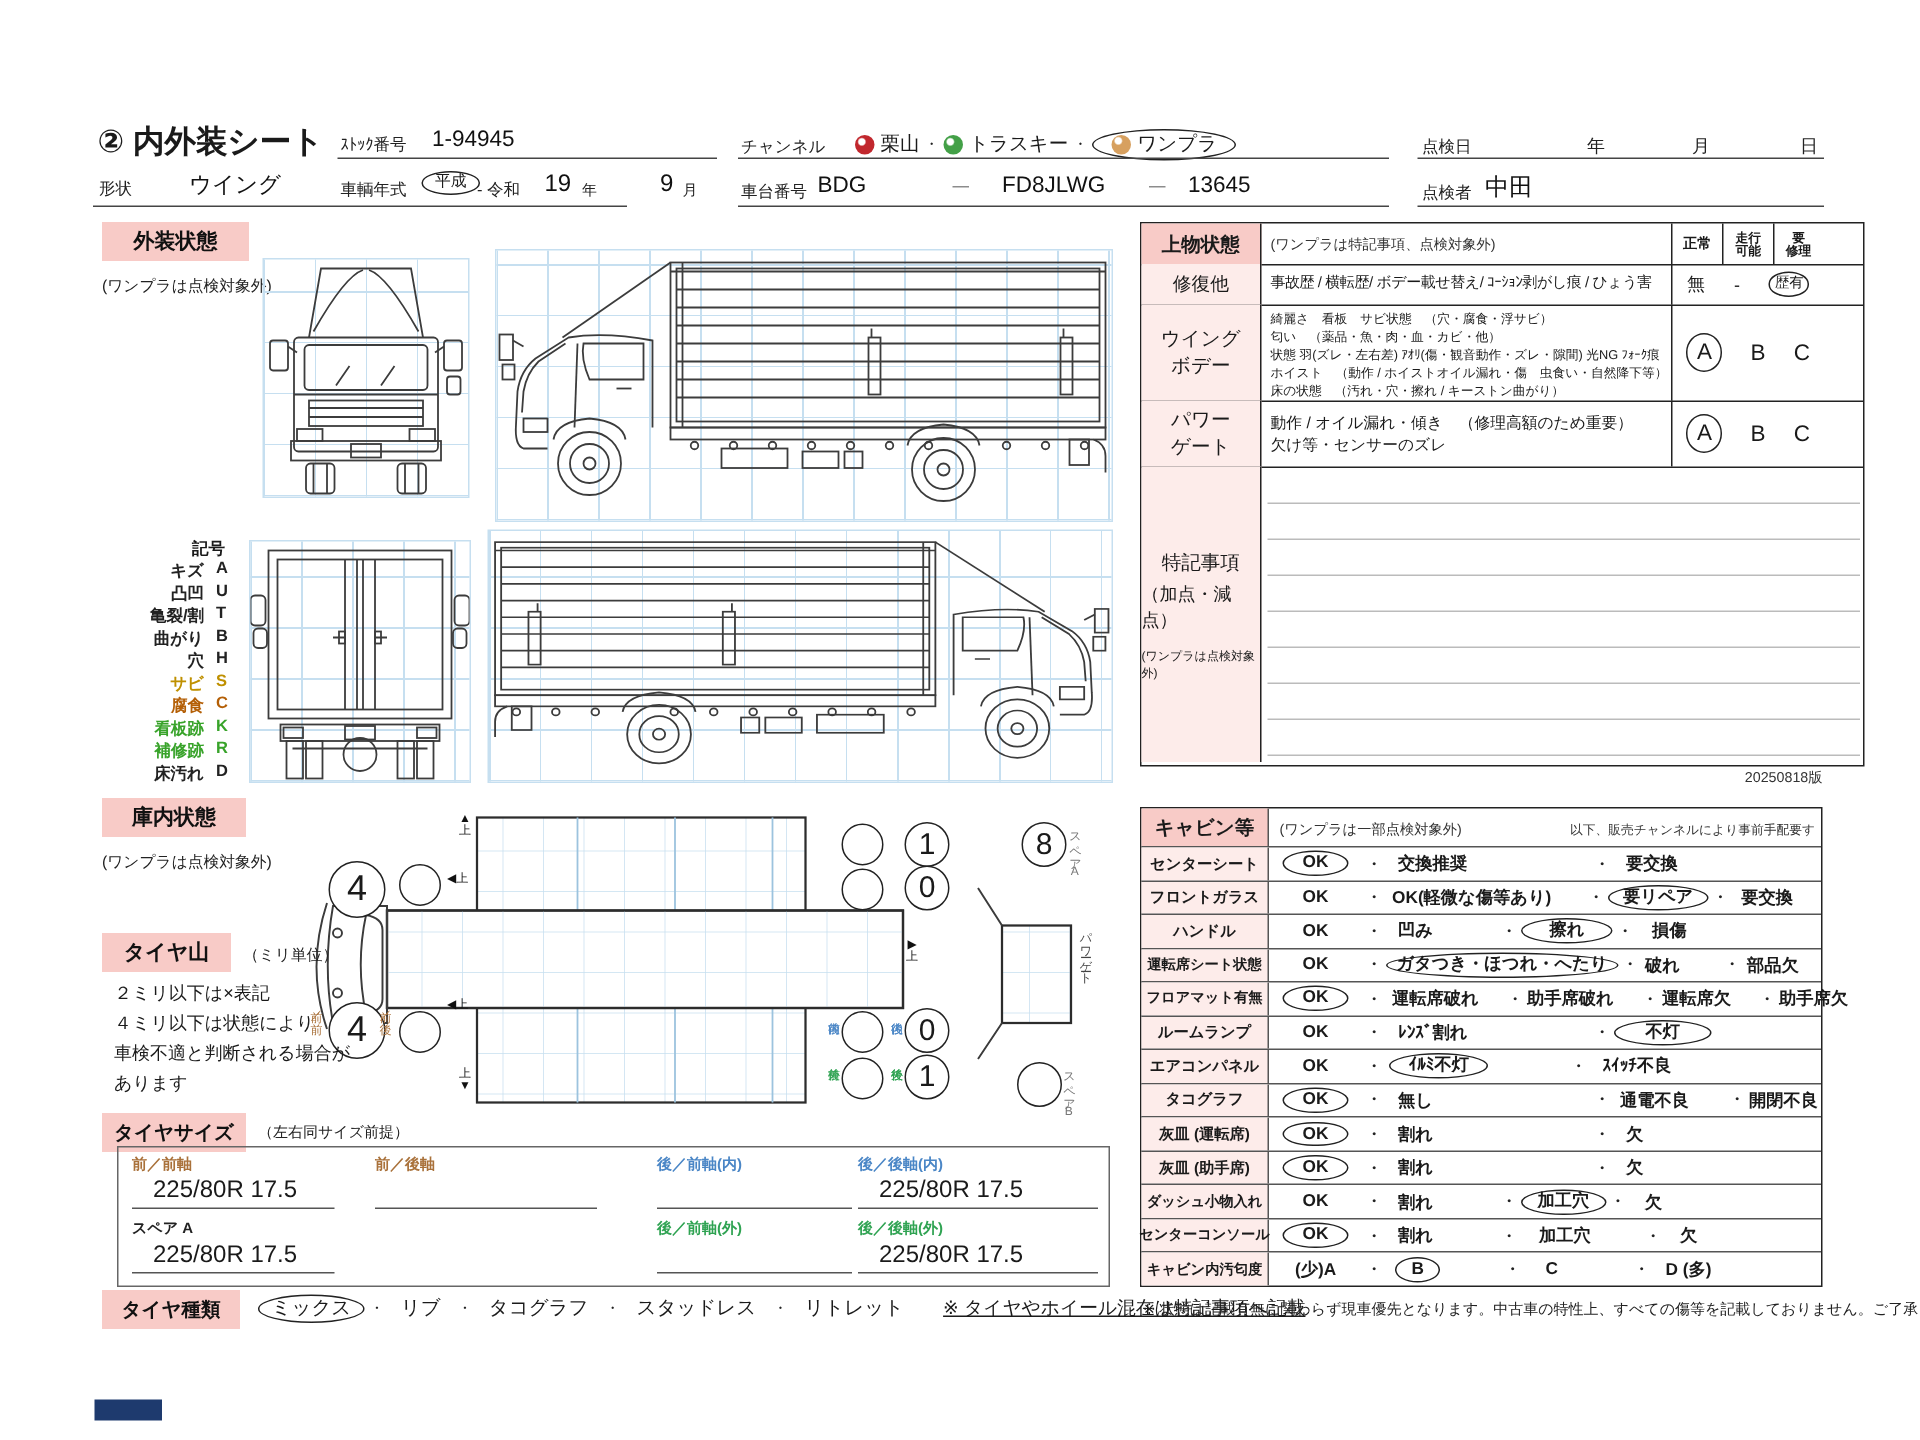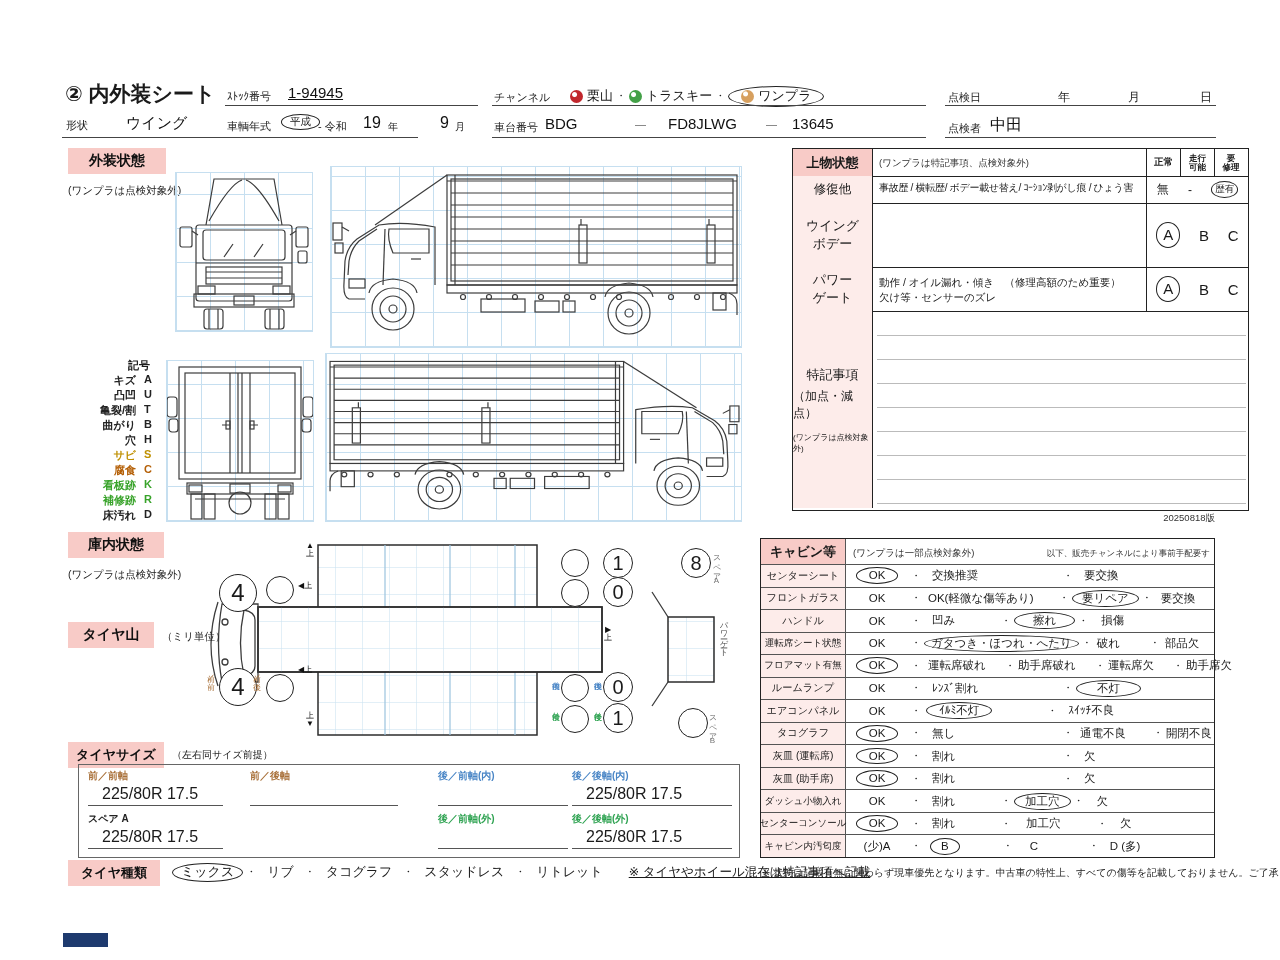--- a/index.html
+++ b/index.html
@@ -18,29 +18,29 @@
     background-image:repeating-linear-gradient(0deg,#c6dff0 0 1px,transparent 1px 34px),
                      repeating-linear-gradient(90deg,#c6dff0 0 1px,transparent 1px 34px);}
   .grid svg{position:absolute;left:0;top:0;}
   .vtext{position:absolute;writing-mode:vertical-rl;text-orientation:upright;
          font-size:8px;line-height:9px;white-space:nowrap;}
   .vtext-m{position:absolute;writing-mode:vertical-rl;font-size:8px;line-height:9px;white-space:nowrap;color:#444;}
   .tcirc{position:absolute;border:1.5px solid #222;border-radius:50%;background:#fff;
          display:flex;align-items:center;justify-content:center;font-weight:500;}
   .mark{position:absolute;font-size:8px;color:#111;line-height:8px;text-align:center;}
   
-  .btable{position:absolute;left:792px;top:148px;width:455px;height:361px;border:1.6px solid #222;}
+  .btable{position:absolute;left:760px;top:148px;width:455px;height:361px;border:1.6px solid #222;padding-left:26px;}
   .btable .cell{position:absolute;box-sizing:border-box;}
   .plabel{background:#fdecea;display:flex;align-items:center;justify-content:center;
           flex-direction:column;border-right:1px solid #222;}
   .hline{position:absolute;left:0;right:0;border-bottom:1px solid #222;}
   .hair{position:absolute;border-bottom:1px solid #bbb;}
   
   .ctable{position:absolute;left:760px;top:538px;width:455px;height:320px;border:1.6px solid #222;box-sizing:border-box;}
-  .crows{position:absolute;top:25px;left:0;right:0;bottom:0;display:flex;flex-direction:column;}
+  .crows{position:absolute;top:25px;left:0;right:0;bottom:0;display:flex;flex-direction:column;font-weight:bold;}
   .crow{flex:1;display:flex;border-top:1px solid #555;min-height:0;}
   .clab{width:84px;background:#fdecea;border-right:1px solid #555;display:flex;
         align-items:center;justify-content:center;font-size:10.2px;white-space:nowrap;flex:none;}
   .copts{flex:1;display:flex;align-items:center;font-size:11.5px;white-space:nowrap;}
   .cA{width:62px;display:flex;justify-content:center;flex:none;}
   .dot{width:16px;text-align:center;font-size:10px;color:#222;flex:none;}
   .oc{flex:none;}
   .legrow{position:absolute;font-size:11px;font-weight:bold;white-space:nowrap;}
   .tsf-label{font-size:10px;font-weight:bold;white-space:nowrap;}
   .tsf-val{font-size:16px;margin-top:2px;padding-left:14px;white-space:nowrap;height:20px;}
@@ -53,21 +53,21 @@
 
 <div class="sheet">
 
   <div class="abs" style="left:65px;top:80px;font-size:21px;font-weight:bold;">② 内外装シート</div>
 
   <div class="lab" style="left:66px;top:118px;">形状</div>
   <div class="val" style="left:126px;top:114px;">ウイング</div>
   <div class="uline" style="left:62px;top:137px;width:356px;"></div>
 
   <div class="lab" style="left:227px;top:89px;">ｽﾄｯｸ番号</div>
-  <div class="val" style="left:288px;top:84px;text-decoration:underline;">1-94945</div>
+  <div class="val" style="left:288px;top:84px;">1-94945</div>
   <div class="uline" style="left:225px;top:105px;width:253px;"></div>
 
   <div class="lab" style="left:227px;top:119px;">車輌年式</div>
   <span class="abs circ circled" style="left:281px;top:114px;font-size:10.5px;">平成</span>
   <div class="lab" style="left:318px;top:119px;text-align:center;">- 令和</div>
   <div class="val" style="left:363px;top:114px;font-size:16px;">19</div>
   <div class="lab" style="left:388px;top:120px;font-size:10px;">年</div>
   <div class="val" style="left:440px;top:114px;font-size:16px;">9</div>
   <div class="lab" style="left:455px;top:120px;font-size:10px;">月</div>
 
@@ -327,20 +327,26 @@
     <div>上</div>
     <div>▼</div>
   </div>
   <div class="mark" style="left:604px;top:626px;">
     <div>▶</div>
     <div>上</div>
   </div>
 
   <div class="badge" style="left:68px;top:622px;width:86px;">タイヤ山</div>
   <div class="note" style="left:162px;top:630px;">（ミリ単位）</div>
+  <div class="abs" style="left:76px;top:652px;font-size:12px;line-height:20px;">
+    <div>２ミリ以下は×表記</div>
+    <div>４ミリ以下は状態により</div>
+    <div>車検不適と判断される場合が</div>
+    <div>あります</div>
+  </div>
 
   <div class="badge" style="left:68px;top:742px;width:96px;font-size:13px;">タイヤサイズ</div>
   <div class="note" style="left:172px;top:748px;font-size:10px;">（左右同サイズ前提）</div>
   <div class="abs" style="left:78px;top:764px;width:660px;height:92px;border:1.3px solid #666;"></div>
 
   <div class="tsf" style="left:88px;top:769px;width:135px;">
     <div class="tsf-label" style="color: rgb(169, 113, 58);">前／前軸</div>
     <div class="tsf-val">225/80R 17.5</div>
   </div>
   <div class="tsf" style="left:250px;top:769px;width:148px;">
@@ -404,20 +410,27 @@
       <span>無</span>
       <span>-</span>
       <span class="circ circled" style="font-size:9.5px;padding:1px 3px;">歴有</span>
     </div>
     <div class="hline" style="top:54px;"></div>
 
     <div class="cell plabel" style="left:0;top:54px;width:80px;height:64px;font-size:13px;">
       <span>ウイング</span>
       <span>ボデー</span>
     </div>
+    <div class="cell" style="left:86px;top:57px;width:266px;font-size:8.5px;line-height:12.1px;white-space:nowrap;">
+      <div>綺麗さ　看板　サビ状態　（穴・腐食・浮サビ）</div>
+      <div>匂い　（薬品・魚・肉・血・カビ・他）</div>
+      <div>状態 羽(ズレ・左右差) ｱｵﾘ(傷・観音動作・ズレ・隙間) 光NG ﾌｫｰｸ痕</div>
+      <div>ホイスト　（動作 / ホイストオイル漏れ・傷　虫食い・自然降下等）</div>
+      <div>床の状態　（汚れ・穴・擦れ / キーストン曲がり）</div>
+    </div>
     <div class="cell" style="left:353px;top:54px;width:102px;height:64px;border-left:1px solid #222;display:flex;align-items:center;justify-content:space-around;font-size:15px;">
       <span class="circ circled" style="padding:2px 6px;">A</span>
       <span>B</span>
       <span>C</span>
     </div>
     <div class="hline" style="top:118px;"></div>
 
     <div class="cell plabel" style="left:0;top:118px;width:80px;height:44px;font-size:13px;">
       <span>パワー</span>
       <span>ゲート</span>

